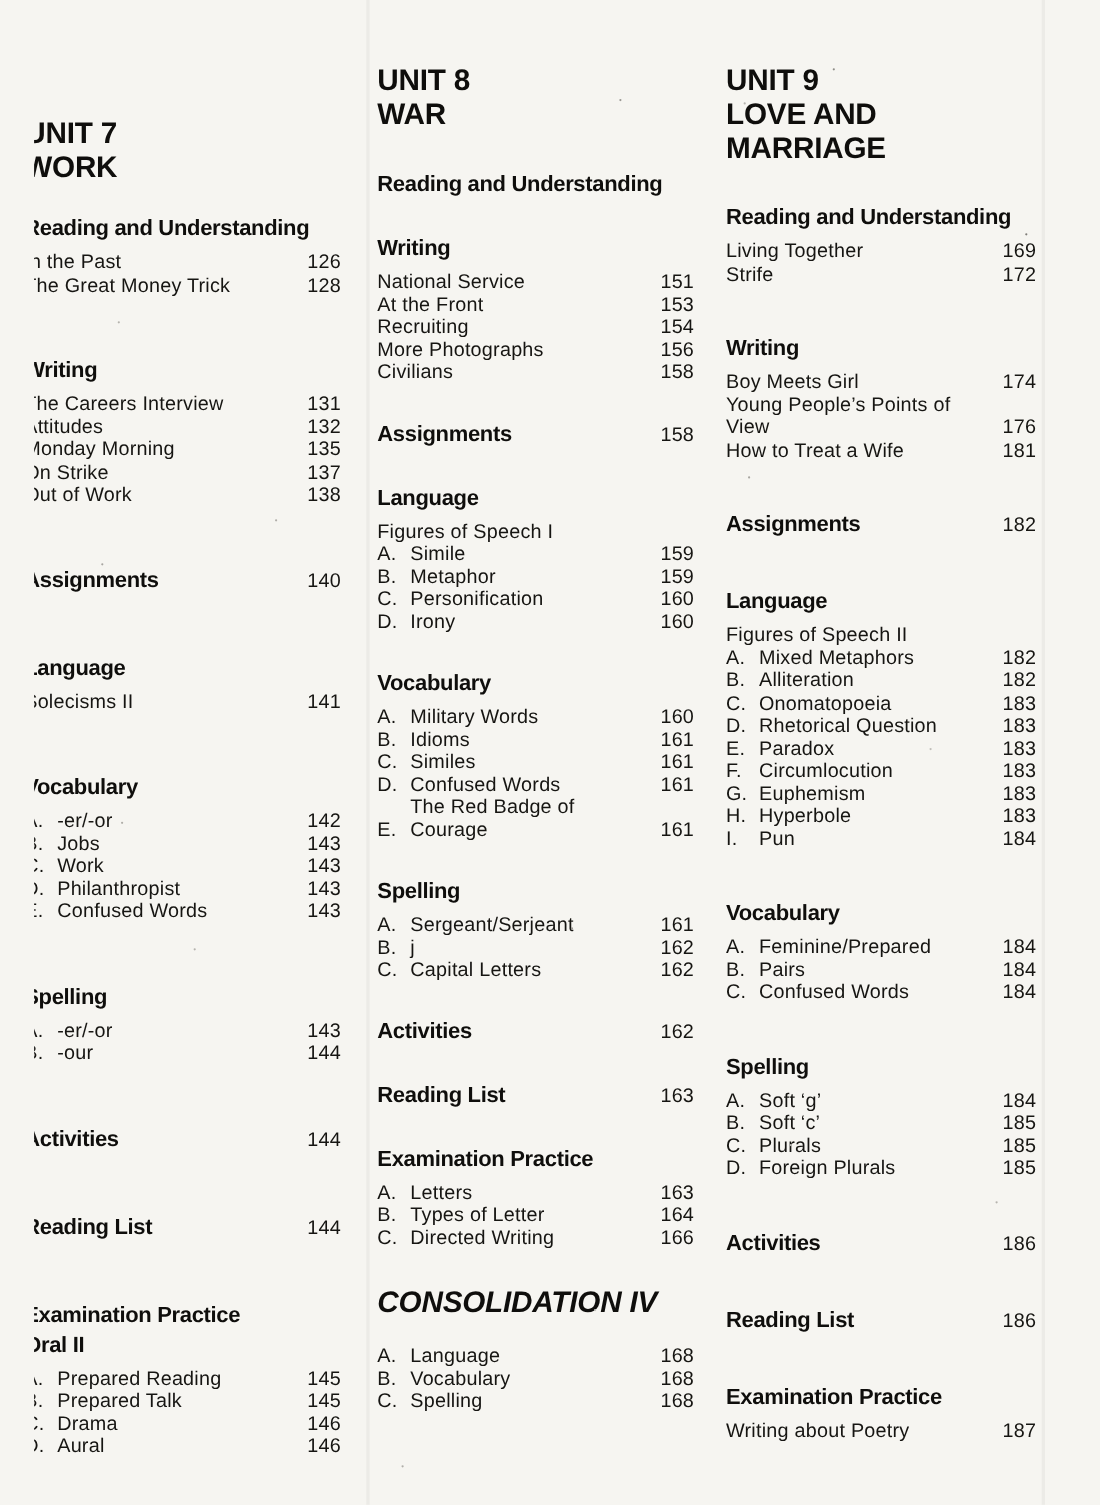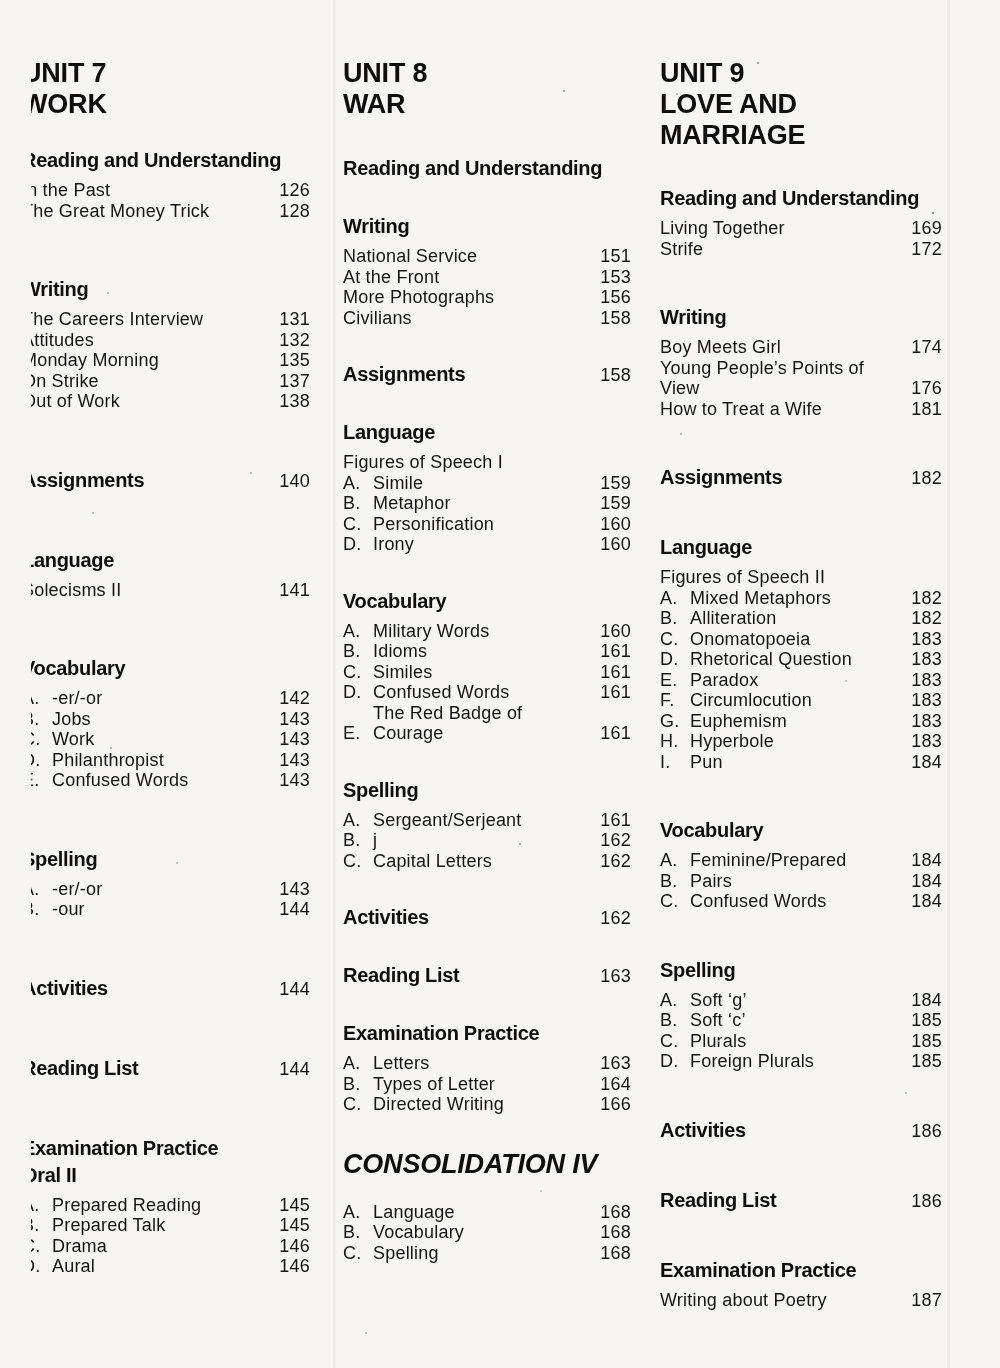--- a/index.html
+++ b/index.html
@@ -8,21 +8,21 @@
     background: #f6f5f1;
     color: #161512;
     font-family: "Liberation Sans", sans-serif;
     position: relative;
     overflow: hidden;
     -webkit-font-smoothing: antialiased;
   }
   .page { position: absolute; inset: 0; }
 
   .col { position: absolute; top: 58px; }
-  .col1 { left: 22px;  width: 288px; }
+  .col1 { left: 22px;  width: 288px; margin-top: 48px; }
   .col2 { left: 343px; width: 288px; }
   .col3 { left: 660px; width: 282px; }
 
   .unit-line {
     font-weight: bold;
     font-size: 27px;
     line-height: 31px;
     letter-spacing: -0.2px;
     color: #0f0e0c;
   }
@@ -289,20 +289,24 @@
         <div class="entries">
           <div class="row">
             <span class="label">National Service</span>
             <span class="page-num">151</span>
           </div>
           <div class="row">
             <span class="label">At the Front</span>
             <span class="page-num">153</span>
           </div>
           <div class="row">
+            <span class="label">Recruiting</span>
+            <span class="page-num">154</span>
+          </div>
+          <div class="row">
             <span class="label">More Photographs</span>
             <span class="page-num">156</span>
           </div>
           <div class="row">
             <span class="label">Civilians</span>
             <span class="page-num">158</span>
           </div>
         </div>
       </div>
       <div class="section sec-2">

